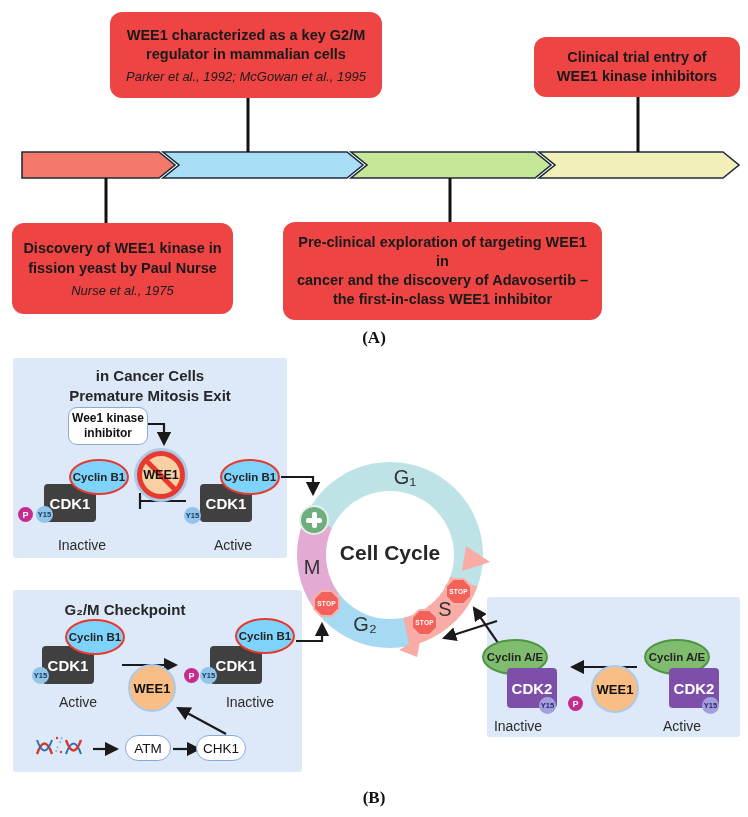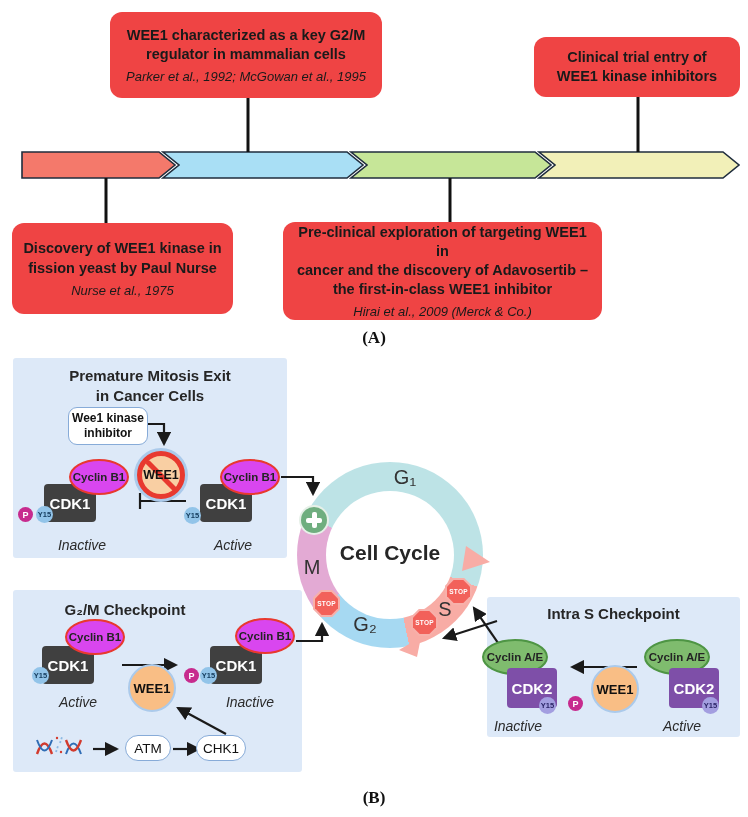--- a/index.html
+++ b/index.html
@@ -16,28 +16,28 @@
                 font-family:"Liberation Serif","DejaVu Serif",serif;font-weight:bold;font-size:17px;color:#111;}
   
   .bluebox{position:absolute;background:#dde9f8;border-radius:3px;}
   .bx-title{position:absolute;text-align:center;font-weight:bold;font-size:15px;color:#262626;line-height:1.3;}
   .mol-rect{position:absolute;border-radius:4px;display:flex;align-items:center;justify-content:center;
             color:#fff;font-weight:bold;font-size:15px;}
   .teal{background:#404040;}
   .purple{background:#7e4fa8;}
   .mol-ell{position:absolute;border-radius:50%;display:flex;align-items:center;justify-content:center;
            font-size:11.5px;font-weight:bold;color:#242424;box-sizing:border-box;}
-  .pinkell{background:#d946ef;border:2px solid #e8392f;}
+  .pinkell{background:#7dd3fc;border:2px solid #e8392f;}
   .greenell{background:#7fbc6e;border:2px solid #4e9544;}
   .smallcirc{position:absolute;border-radius:50%;display:flex;align-items:center;justify-content:center;
              font-weight:bold;box-sizing:border-box;}
   .y15a{background:#92c4e9;color:#123a5c;font-size:7.5px;width:17px;height:17px;}
   .y15b{background:#a39ee0;color:#2a2466;font-size:7.5px;width:17px;height:17px;}
   .pcirc{background:#c72b8e;color:#fff;font-size:9px;width:15px;height:15px;}
-  .state{position:absolute;font-style:italic;font-size:14px;color:#2b2b2b;text-align:center;width:70px;}
+  .state{position:absolute;font-size:14px;color:#2b2b2b;text-align:center;width:70px;}
   .wee1circ{position:absolute;width:48px;height:48px;border-radius:50%;background:#f9be85;
             border:2px solid #abcaeb;box-sizing:border-box;display:flex;align-items:center;justify-content:center;
             font-weight:bold;font-size:13px;color:#111;}
   .pillbox{position:absolute;background:#fff;border:1.5px solid #87abd8;border-radius:9px;box-sizing:border-box;
            display:flex;align-items:center;justify-content:center;text-align:center;
            font-weight:bold;font-size:12px;color:#111;line-height:1.25;}
   .stadium{position:absolute;background:#fff;border:1.5px solid #87abd8;border-radius:13px;box-sizing:border-box;
            display:flex;align-items:center;justify-content:center;font-size:13.5px;font-weight:500;color:#111;}
   
   .prohib{position:absolute;width:38px;height:38px;border-radius:50%;background:#f9cfa3;border:5px solid #e8392f;
@@ -89,21 +89,20 @@
     </div>
     <div class="gb-ref">Nurse et al., 1975</div>
   </div>
 
   <div class="graybox" style="left:283px;top:222px;width:319px;height:98px;">
     <div class="gb-title">
       <div>Pre-clinical exploration of targeting WEE1 in</div>
       <div>cancer and the discovery of Adavosertib –</div>
       <div>the first-in-class WEE1 inhibitor</div>
     </div>
-    <div class="gb-ref">Hirai et al., 2009 (Merck &amp; Co.)</div>
   </div>
 
   <div class="seg-label" style="left:22px;top:152px;width:138px;">1978</div>
   <div class="seg-label" style="left:179px;top:152px;width:168px;">Mid to late 1990s</div>
   <div class="seg-label" style="left:367px;top:152px;width:168px;">Late 2000</div>
   <div class="seg-label" style="left:555px;top:152px;width:168px;">2011 and onwards</div>
 
   <div class="panel-letter" style="top:328px;">(A)</div>
 
   <div class="bluebox" style="left:13px;top:358px;width:274px;height:200px;"></div>
@@ -123,22 +122,22 @@
       <div class="stop-i">STOP</div>
     </div>
   <div class="stop-o zmol" style="left:445px;top:578px;">
       <div class="stop-i">STOP</div>
     </div>
   <div class="stop-o zmol" style="left:411px;top:609px;">
       <div class="stop-i">STOP</div>
     </div>
 
   <div class="bx-title" style="left:33px;top:366px;width:234px;">
+    <div>in Cancer Cells</div>
     <div>Premature Mitosis Exit</div>
-    <div>in Cancer Cells</div>
   </div>
   <div class="pillbox zmol" style="left:68px;top:407px;width:80px;height:38px;">
     <div>
       <div>Wee1 kinase</div>
       <div>inhibitor</div>
     </div>
   </div>
   <div class="prohib zmol" style="left:137px;top:451px;">
     <div class="slash"></div>
     <div class="wtxt">WEE1</div>
@@ -163,21 +162,20 @@
   <div class="wee1circ zmol" style="left:128px;top:664px;">WEE1</div>
   <div class="mol-rect teal zmol" style="left:210px;top:646px;width:52px;height:38px;">CDK1</div>
   <div class="mol-ell pinkell zmol" style="left:235px;top:618px;width:60px;height:36px;">Cyclin B1</div>
   <div class="smallcirc pcirc zmol" style="left:184px;top:668px;">P</div>
   <div class="smallcirc y15a zmol" style="left:200px;top:667px;">Y15</div>
   <div class="state" style="left:215px;top:694px;">Inactive</div>
   <div class="stadium zmol" style="left:125px;top:735px;width:46px;height:26px;">ATM</div>
   <div class="stadium zmol" style="left:196px;top:735px;width:50px;height:26px;">CHK1</div>
   <div class="state" style="left:15px;top:772px;width:95px;margin-top:44px;">DNA damage</div>
 
-  <div class="bx-title" style="left:497px;top:604px;width:233px;">Intra S Checkpoint</div>
   <div class="mol-ell greenell zmol" style="left:482px;top:639px;width:66px;height:36px;">Cyclin A/E</div>
   <div class="mol-rect purple zmol" style="left:507px;top:668px;width:50px;height:40px;">CDK2</div>
   <div class="smallcirc y15b zmol" style="left:539px;top:697px;">Y15</div>
   <div class="smallcirc pcirc zmol" style="left:568px;top:696px;">P</div>
   <div class="state" style="left:483px;top:718px;">Inactive</div>
   <div class="wee1circ zmol" style="left:591px;top:665px;">WEE1</div>
   <div class="mol-ell greenell zmol" style="left:644px;top:639px;width:66px;height:36px;">Cyclin A/E</div>
   <div class="mol-rect purple zmol" style="left:669px;top:668px;width:50px;height:40px;">CDK2</div>
   <div class="smallcirc y15b zmol" style="left:702px;top:697px;">Y15</div>
   <div class="state" style="left:647px;top:718px;">Active</div>

